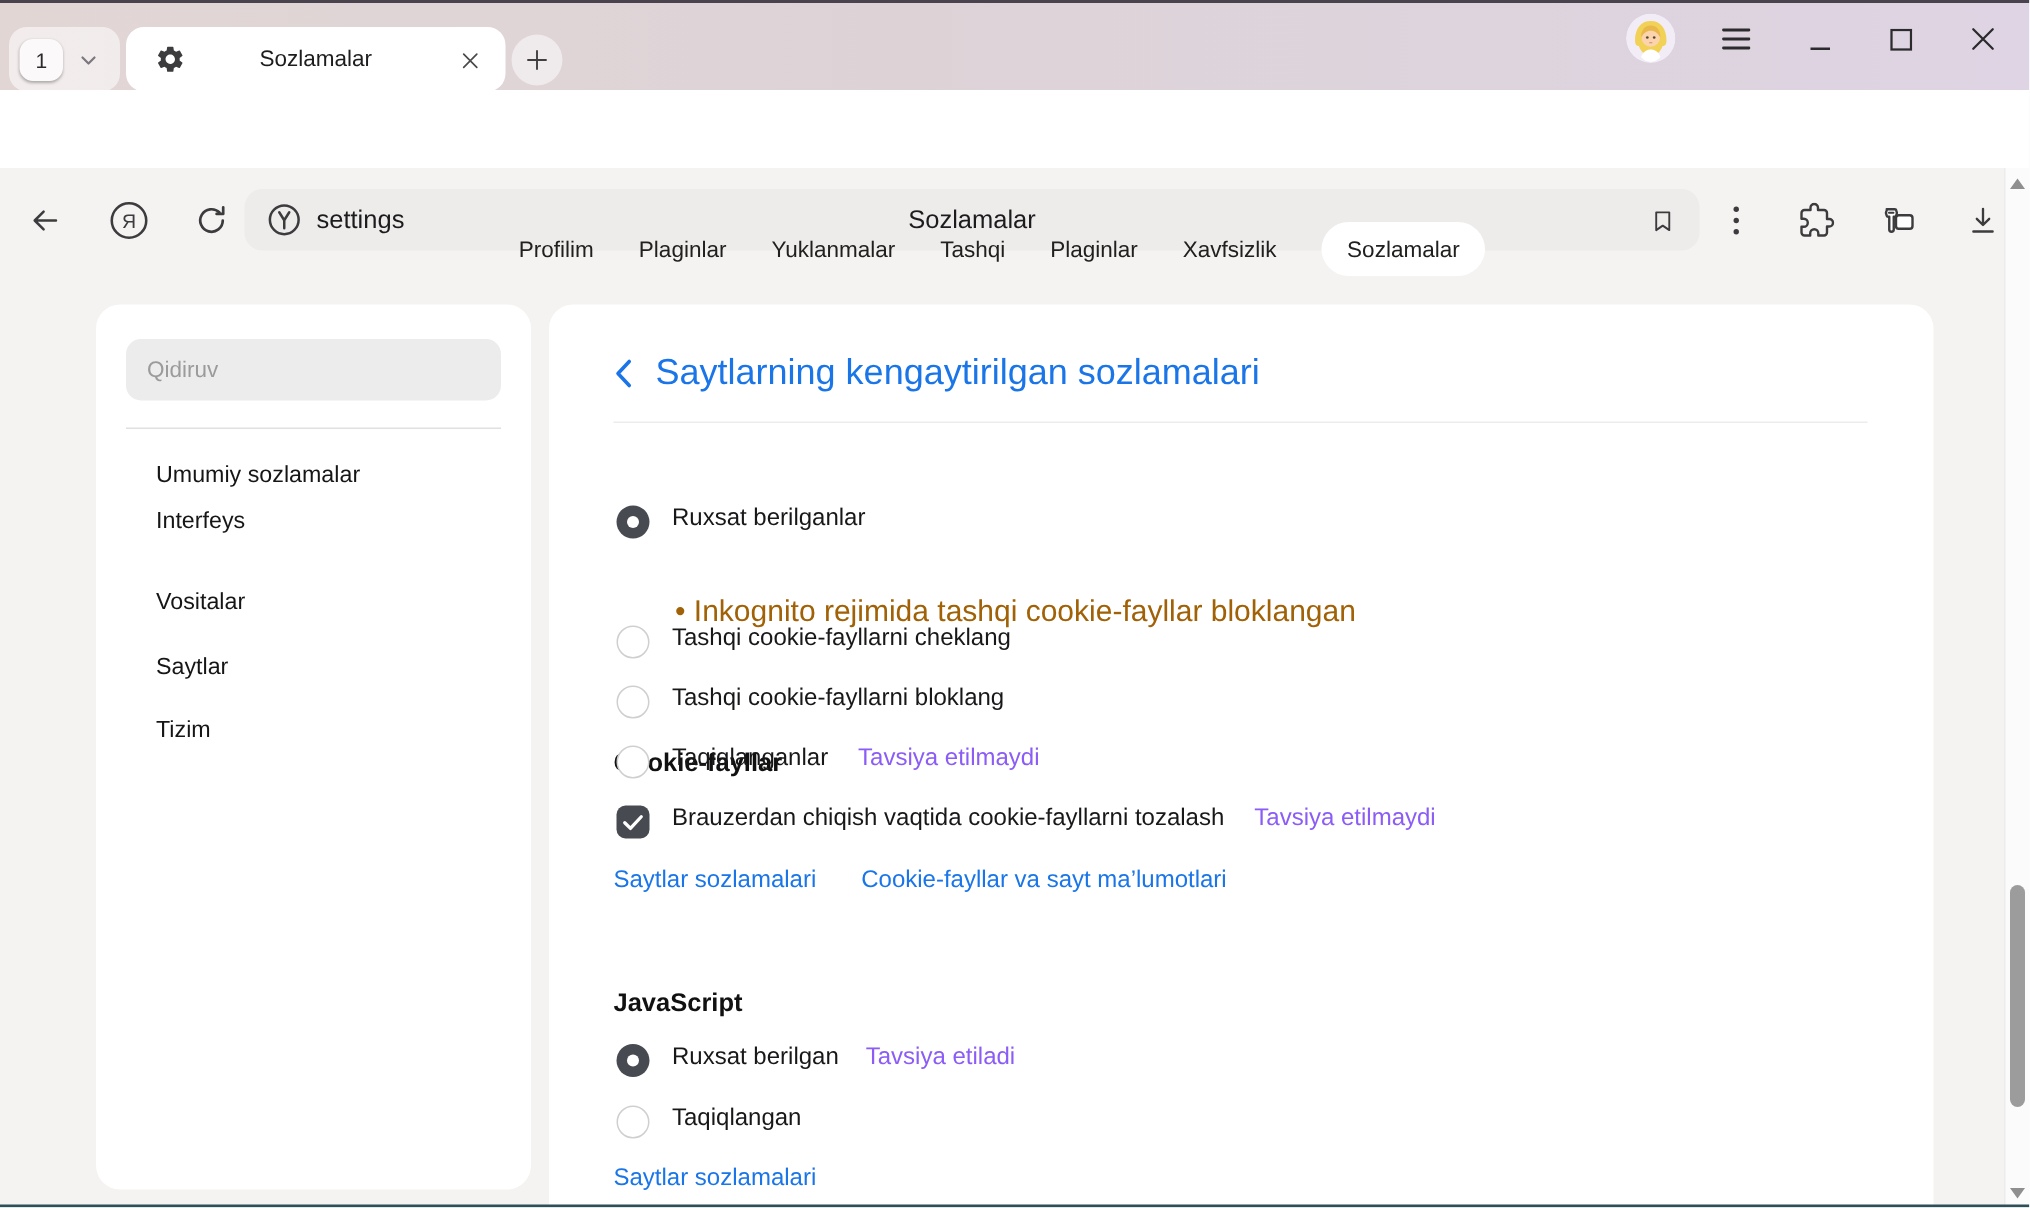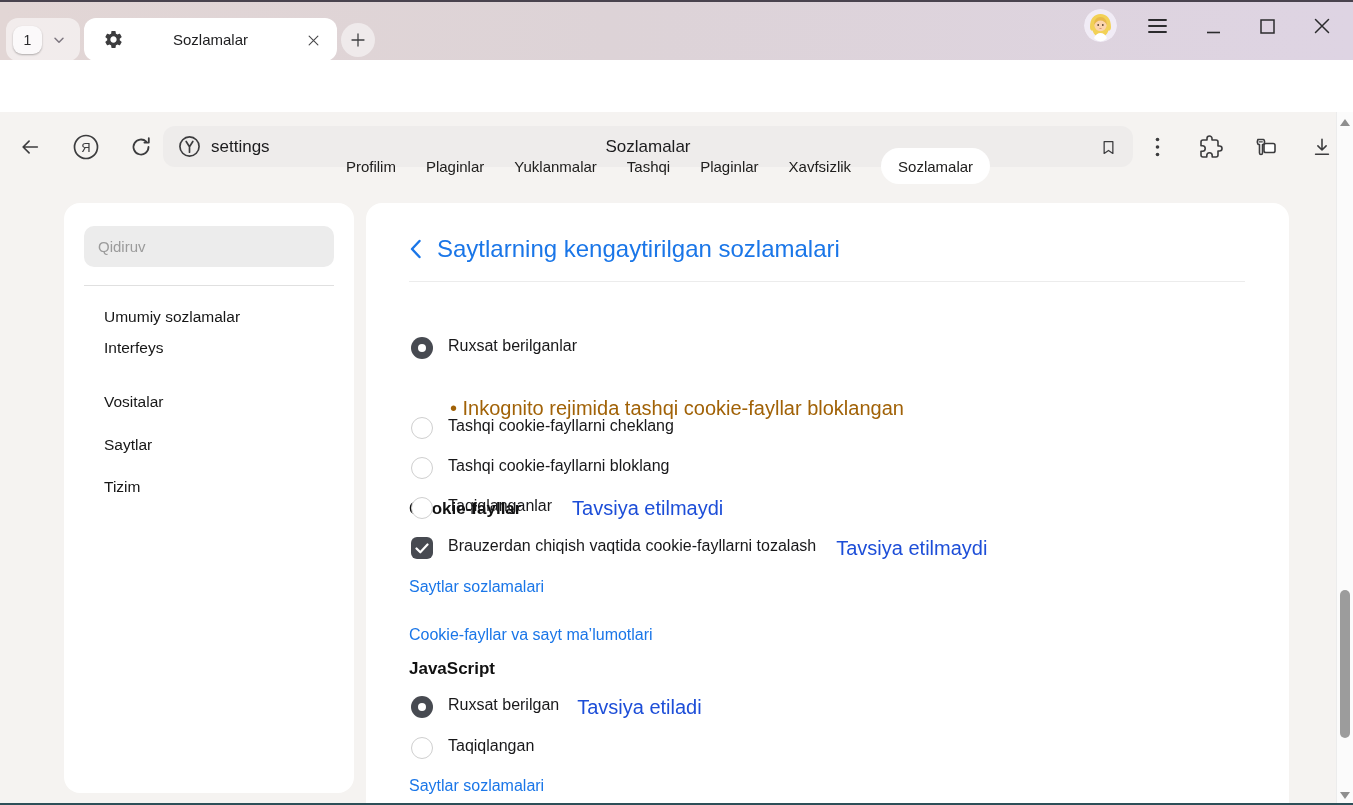--- a/index.html
+++ b/index.html
@@ -68,23 +68,23 @@
   .sec-h { position:absolute; left:43px; font-size:17px; font-weight:700; color:#111; }
   .row { position:absolute; left:45px; height:22px; display:flex; }
   .radio { width:22px; height:22px; border-radius:50%; flex:0 0 auto; cursor:pointer; }
   .radio.off { background:#fff; border:1px solid #cfcfcf; }
   .radio.on { background:#474a51; position:relative; }
   .radio.on::after { content:""; position:absolute; left:7px; top:7px; width:8px; height:8px;
     border-radius:50%; background:#fff; }
   .cbox { width:22px; height:22px; border-radius:6px; background:#474a51; flex:0 0 auto; cursor:pointer;
     display:flex; align-items:center; justify-content:center; }
   .lbl { margin-left:15px; font-size:16px; color:#18181a; cursor:pointer; }
-  .hint { margin-left:20px; font-size:20px; color:#1d4ed8; }
+  .hint { margin-left:20px; font-size:16px; color:#8b5cf6; }
   .note { position:absolute; left:84px; font-size:20px; color:#a16207;margin-top:17px; }
-  .links { position:absolute; left:43px; display:flex; gap:30px;flex-direction:column; }
+  .links { position:absolute; left:43px; display:flex; gap:30px; }
   .link { font-size:16px; color:#1a76e8; cursor:pointer; }
 
   
   .scroll { position:absolute; right:0; top:112px; width:17px; height:693px; background:#fbfbfb;
     border-left:1px solid #ececec; }
   .arr { position:absolute; left:3px; width:0; height:0; border-left:5.5px solid transparent;
     border-right:5.5px solid transparent; cursor:pointer; }
   .arr.up { top:7px; border-bottom:7px solid #8f8f8f; }
   .arr.dn { bottom:6px; border-top:7px solid #8f8f8f; }
   .thumb { position:absolute; left:3px; top:478px; width:10px; height:148px; background:#9c9c9c;

